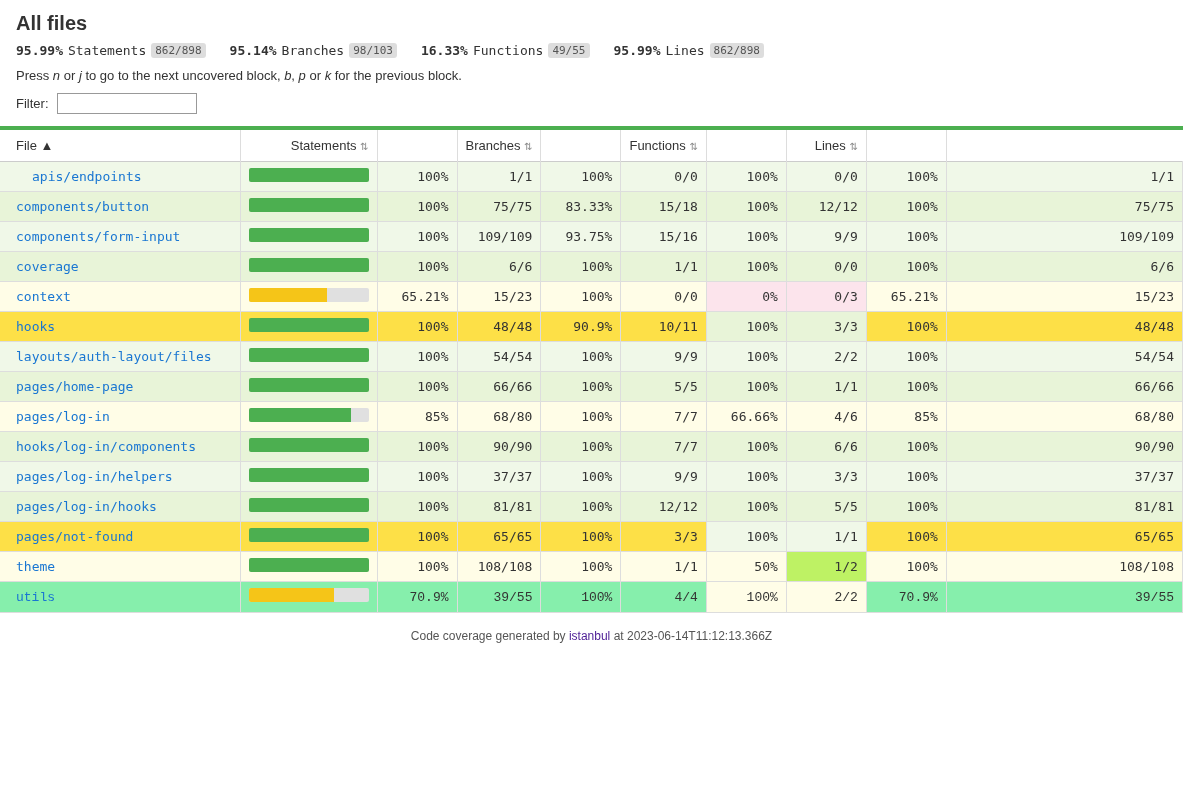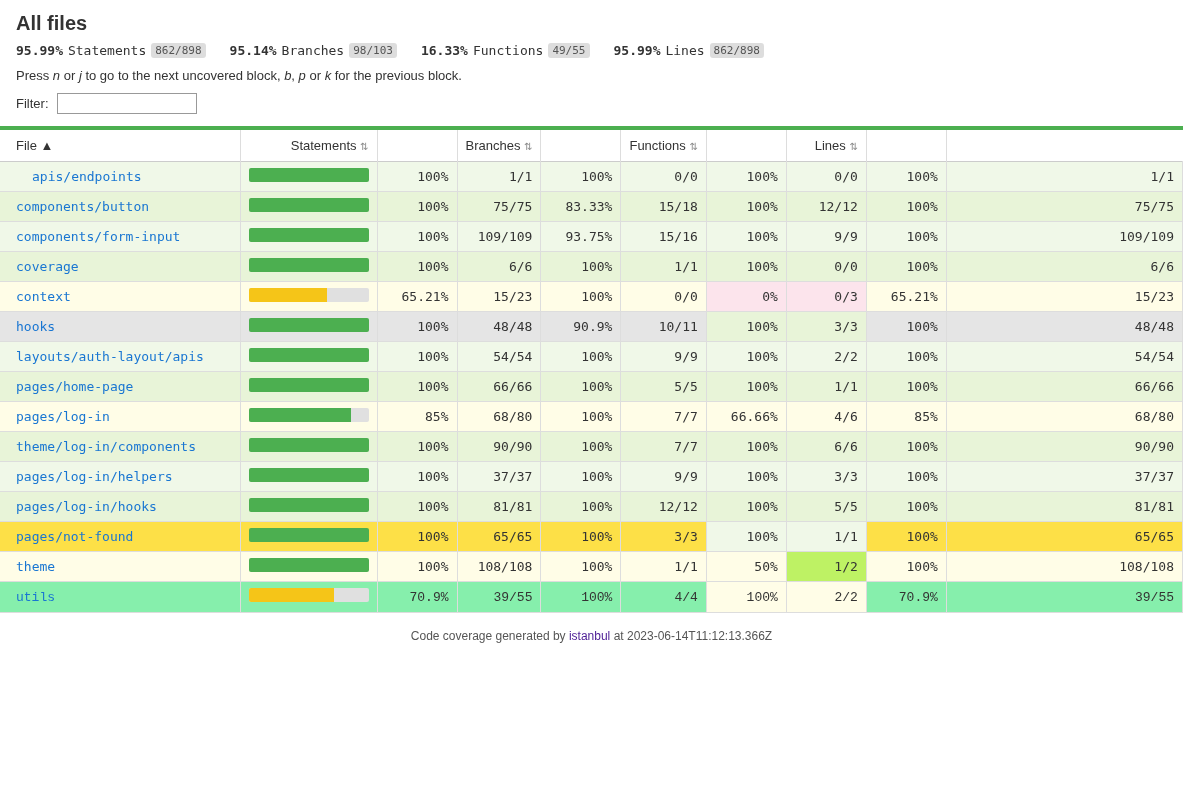--- a/index.html
+++ b/index.html
@@ -281,41 +281,41 @@
     </td>
     <td style="text-align:right;border-right:1px solid #ddd;">65.21%</td>
     <td style="text-align:right;border-right:1px solid #ddd;">15/23</td>
     <td style="text-align:right;border-right:1px solid #ddd;">100%</td>
     <td style="text-align:right;border-right:1px solid #ddd;">0/0</td>
     <td style="text-align:right;border-right:1px solid #ddd;background:#fce4ec;">0%</td>
     <td style="text-align:right;border-right:1px solid #ddd;background:#fce4ec;">0/3</td>
     <td style="text-align:right;border-right:1px solid #ddd;">65.21%</td>
     <td style="text-align:right;">15/23</td>
   </tr>
-      <tr style="background: #e5e5e5;">
+      <tr style="background: #fde047;">
     <td style="padding-left:16px;text-align:left;border-right:1px solid #ddd;">
       <a href="#">hooks</a>
     </td>
     <td class="bar-cell" style="text-align:left;border-right:1px solid #ddd;">
       <div class="bar-container">
         <div style="height:100%;width:100%;background:#4caf50;display:inline-block;"></div>
       </div>
     </td>
     <td style="text-align:right;border-right:1px solid #ddd;">100%</td>
     <td style="text-align:right;border-right:1px solid #ddd;">48/48</td>
     <td style="text-align:right;border-right:1px solid #ddd;">90.9%</td>
     <td style="text-align:right;border-right:1px solid #ddd;">10/11</td>
     <td style="text-align:right;border-right:1px solid #ddd;background:#e8f4d8;">100%</td>
     <td style="text-align:right;border-right:1px solid #ddd;background:#e8f4d8;">3/3</td>
     <td style="text-align:right;border-right:1px solid #ddd;">100%</td>
     <td style="text-align:right;">48/48</td>
   </tr>
       <tr style="background: rgb(240, 248, 232);">
     <td style="padding-left:16px;text-align:left;border-right:1px solid #ddd;">
-      <a href="#">layouts/auth-layout/apis</a>
+      <a href="#">layouts/auth-layout/files</a>
     </td>
     <td class="bar-cell" style="text-align:left;border-right:1px solid #ddd;">
       <div class="bar-container">
         <div style="height:100%;width:100%;background:#4caf50;display:inline-block;"></div>
       </div>
     </td>
     <td style="text-align:right;border-right:1px solid #ddd;">100%</td>
     <td style="text-align:right;border-right:1px solid #ddd;">54/54</td>
     <td style="text-align:right;border-right:1px solid #ddd;">100%</td>
     <td style="text-align:right;border-right:1px solid #ddd;">9/9</td>
@@ -355,21 +355,21 @@
     <td style="text-align:right;border-right:1px solid #ddd;">68/80</td>
     <td style="text-align:right;border-right:1px solid #ddd;">100%</td>
     <td style="text-align:right;border-right:1px solid #ddd;">7/7</td>
     <td style="text-align:right;border-right:1px solid #ddd;background:#fffde7;">66.66%</td>
     <td style="text-align:right;border-right:1px solid #ddd;background:#fffde7;">4/6</td>
     <td style="text-align:right;border-right:1px solid #ddd;">85%</td>
     <td style="text-align:right;">68/80</td>
   </tr>
       <tr style="background: rgb(232, 244, 216);">
     <td style="padding-left:16px;text-align:left;border-right:1px solid #ddd;">
-      <a href="#">theme/log-in/components</a>
+      <a href="#">hooks/log-in/components</a>
     </td>
     <td class="bar-cell" style="text-align:left;border-right:1px solid #ddd;">
       <div class="bar-container">
         <div style="height:100%;width:100%;background:#4caf50;display:inline-block;"></div>
       </div>
     </td>
     <td style="text-align:right;border-right:1px solid #ddd;">100%</td>
     <td style="text-align:right;border-right:1px solid #ddd;">90/90</td>
     <td style="text-align:right;border-right:1px solid #ddd;">100%</td>
     <td style="text-align:right;border-right:1px solid #ddd;">7/7</td>

